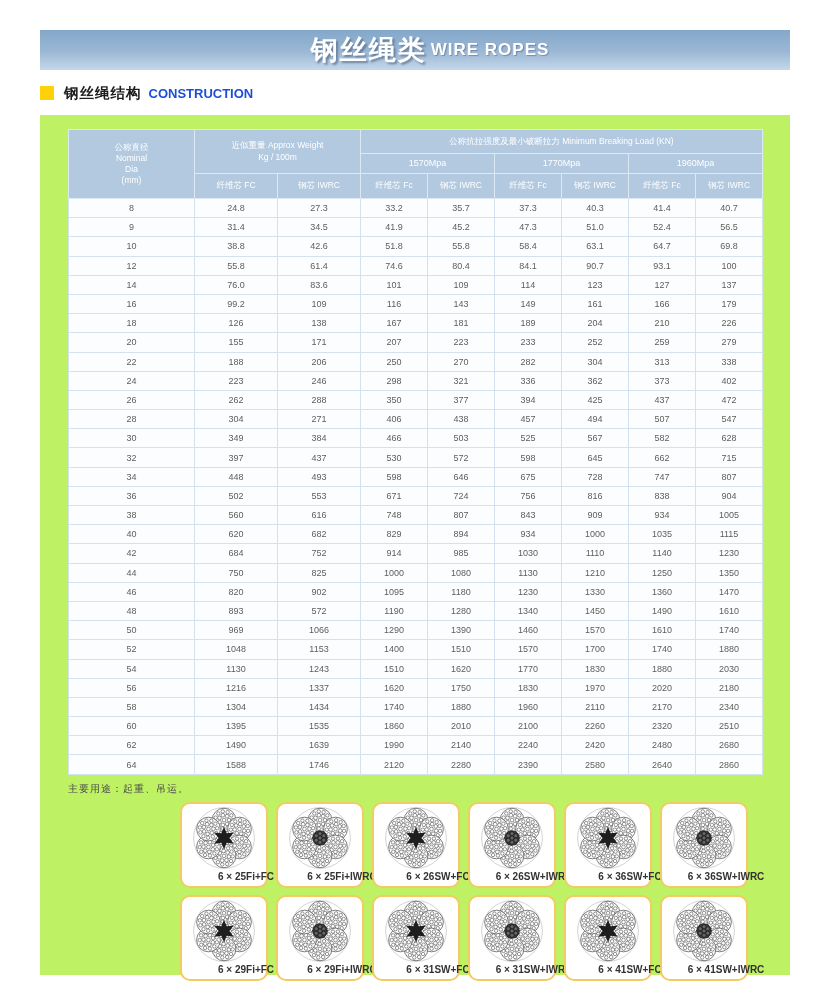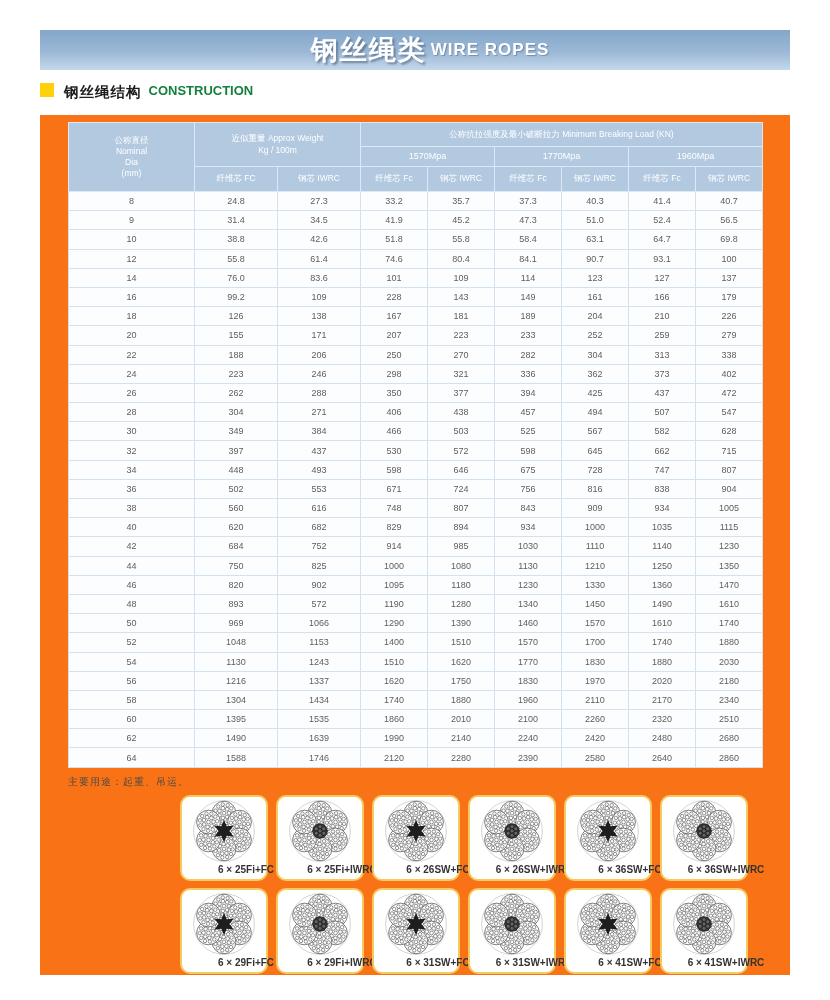--- a/index.html
+++ b/index.html
@@ -19,27 +19,27 @@
   .banner-zh {
     font-size:27px; font-weight:bold; color:#ffffff; letter-spacing:2px;
     text-shadow:2px 2px 2px rgba(60,80,110,.55);
   }
   .banner-en {
     font-size:17px; font-weight:bold; color:#ffffff; margin-left:4px;
     letter-spacing:1px; text-shadow:1px 1px 1px rgba(60,80,110,.45);
   }
 
   
-  .section-head { display:flex; margin-top:13px; height:20px; }
+  .section-head { display:flex; align-items:center; margin-top:13px; height:20px; }
   .bullet { width:14px; height:14px; background:#ffd10a; margin-right:10px; }
   .sec-zh { font-size:14.5px; font-weight:bold; color:#1c1c1c; letter-spacing:1px; }
-  .sec-en { font-size:13px; font-weight:bold; color:#15803d; margin-left:7px; }
+  .sec-en { font-size:13px; font-weight:bold; color:#1d4ed8; margin-left:7px; }
 
   
-  .panel { margin-top:12px; background:#f97316; height:860px; padding:7px 28px 0 28px; }
+  .panel { margin-top:12px; background:#bef264; height:860px; padding:14px 28px 0 28px; }
 
   
   table { border-collapse:collapse; width:694px; table-layout:fixed; }
   thead th {
     background:#b2c9e0; color:#ffffff; font-weight:normal;
     font-size:8.5px; line-height:1.3; border:1.5px solid #dce9f5; text-align:center;
   }
   .th-group { height:24px; }
   .th-grade { height:20px; font-size:9px; }
   .th-sub   { height:25px; font-size:8.5px; }
@@ -176,21 +176,21 @@
             <td>109</td>
             <td>114</td>
             <td>123</td>
             <td>127</td>
             <td>137</td>
           </tr>
           <tr>
             <td>16</td>
             <td>99.2</td>
             <td>109</td>
-            <td>228</td>
+            <td>116</td>
             <td>143</td>
             <td>149</td>
             <td>161</td>
             <td>166</td>
             <td>179</td>
           </tr>
           <tr>
             <td>18</td>
             <td>126</td>
             <td>138</td>

